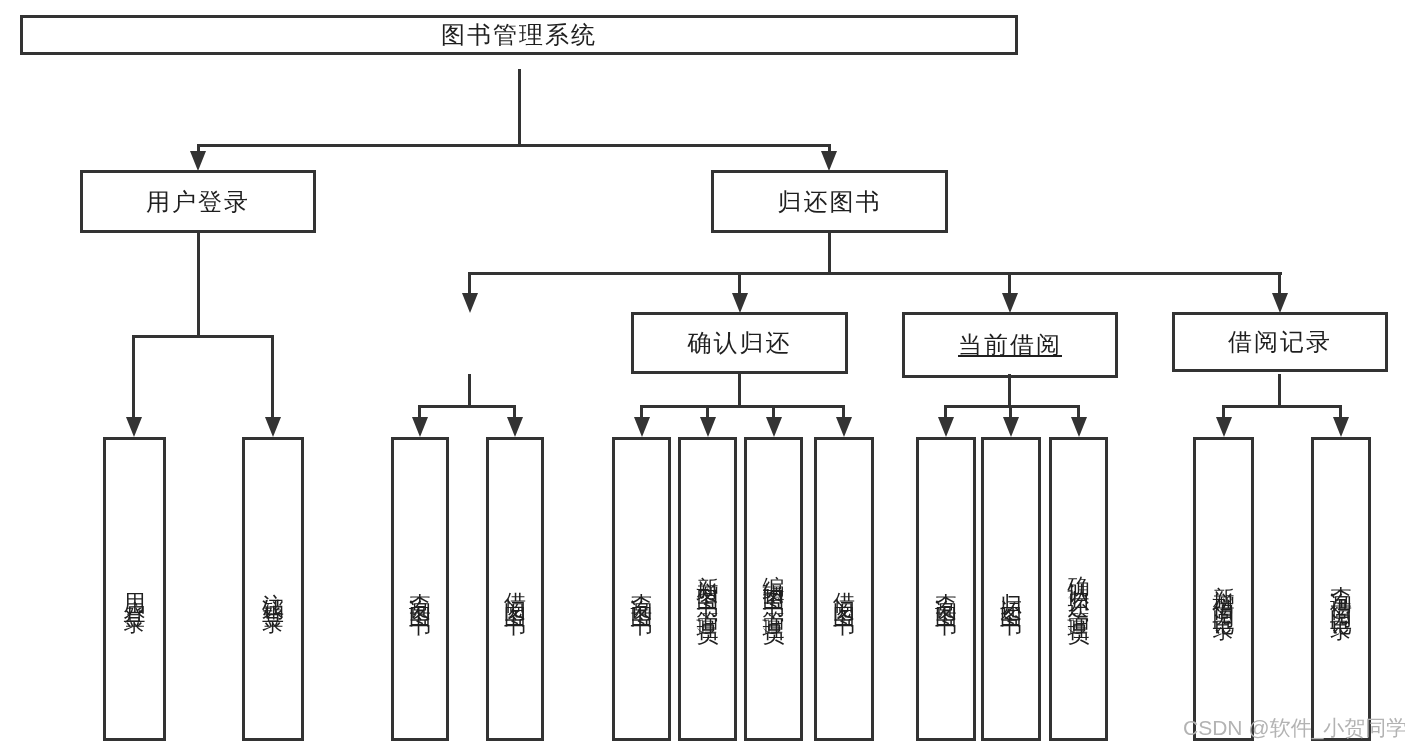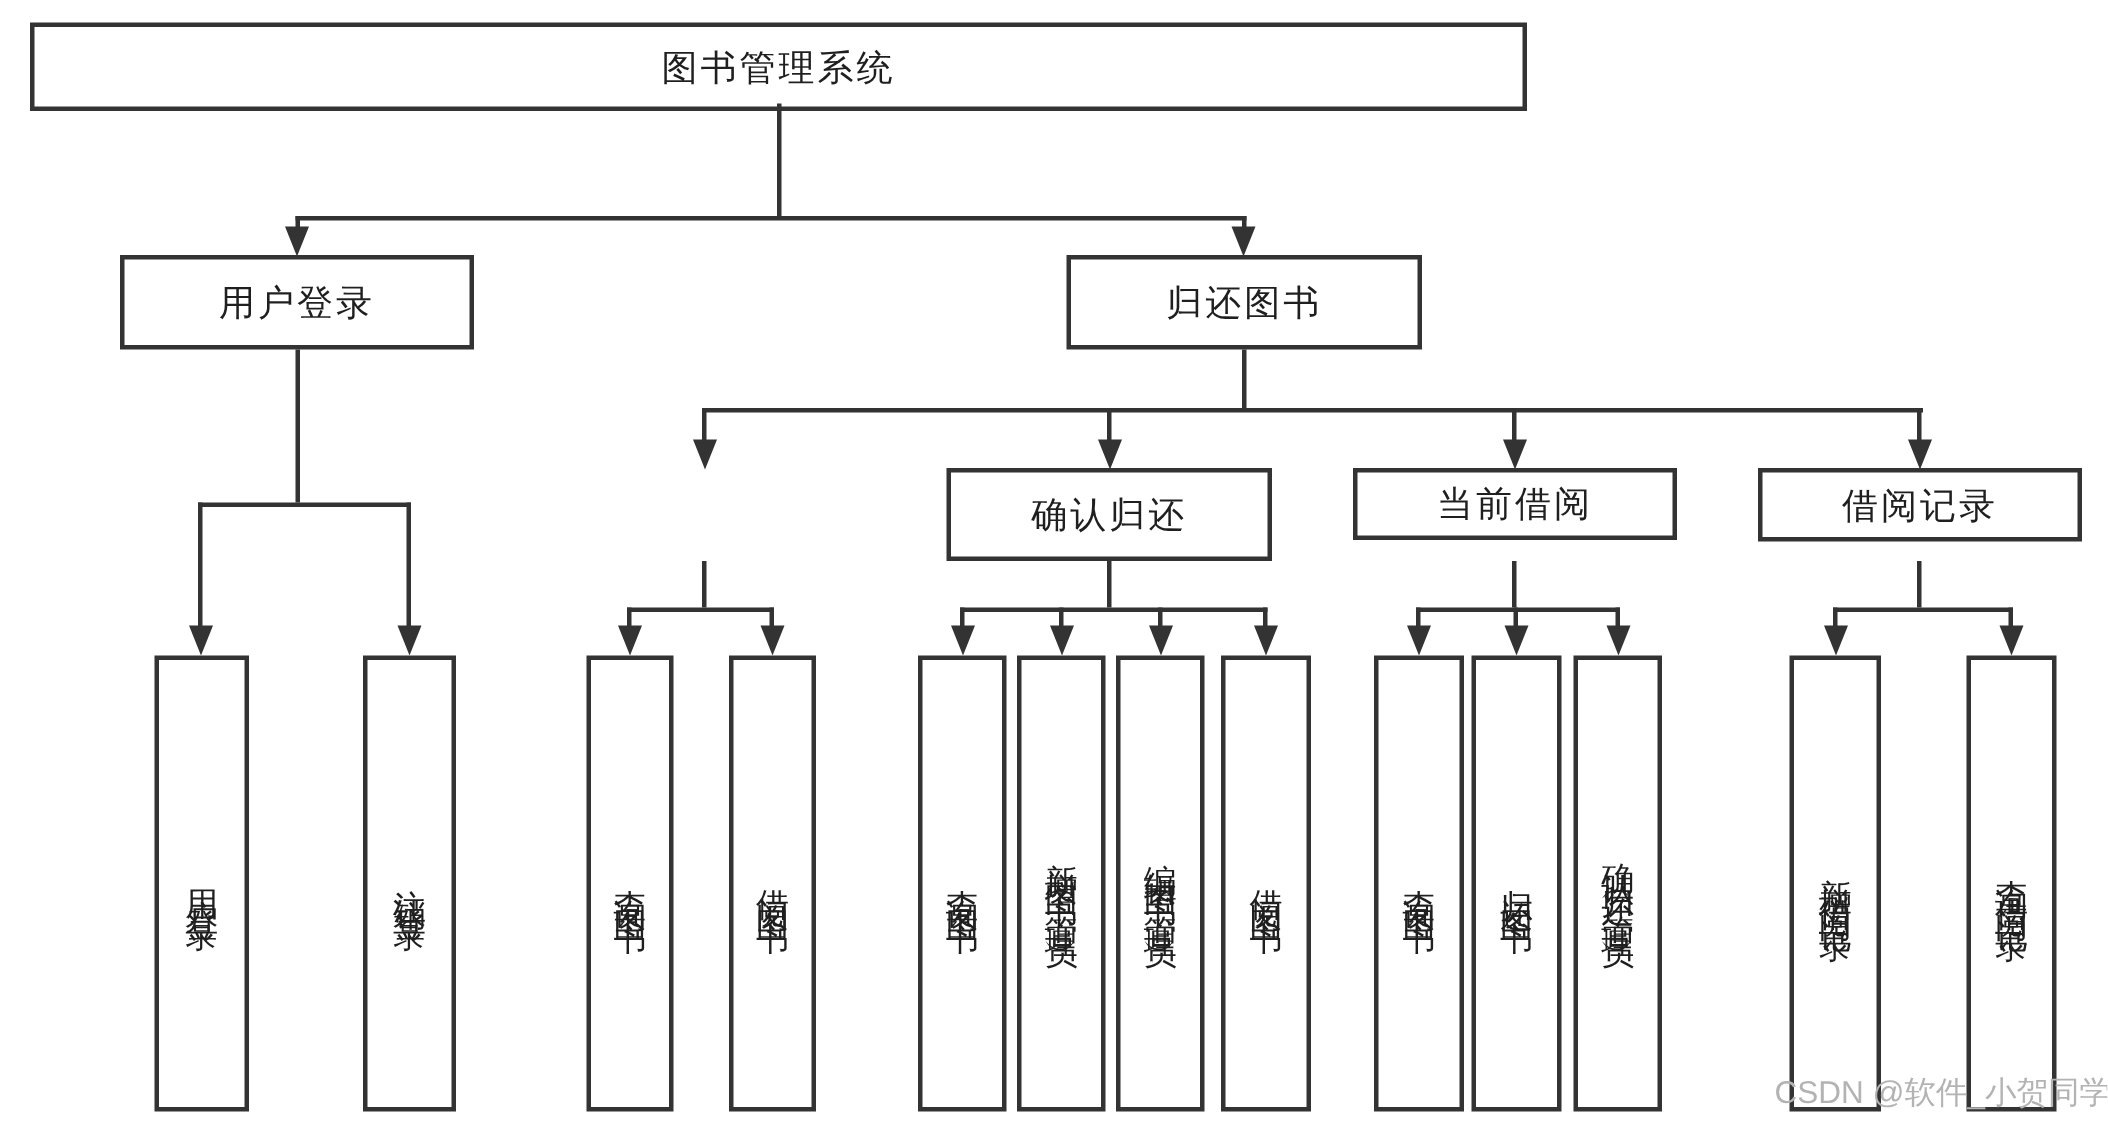--- a/index.html
+++ b/index.html
@@ -46,21 +46,21 @@
     color:var(--wm);
     white-space:nowrap;
     z-index:10;
   }
 </style>
 </head>
 <body>
 
 <div class="stage">
 
-  <div class="box" style="left:20px;top:15px;width:998px;height:59px;">
+  <div class="box" style="left:20px;top:15px;width:998px;height:40px;">
     <span class="hlabel">图书管理系统</span>
   </div>
 
   <div class="vline" style="left:518px;top:69px;height:75px;"></div>
   <div class="hline" style="left:197px;top:144px;width:634px;"></div>
   <div class="vline" style="left:197px;top:144px;height:10px;"></div>
   <div class="arrow" style="left:190px;top:151px;"></div>
   <div class="vline" style="left:828px;top:144px;height:10px;"></div>
   <div class="arrow" style="left:821px;top:151px;"></div>
 
@@ -85,24 +85,24 @@
   <div class="vline" style="left:738px;top:272px;height:23px;"></div>
   <div class="arrow" style="left:732px;top:293px;"></div>
   <div class="vline" style="left:1008px;top:272px;height:23px;"></div>
   <div class="arrow" style="left:1002px;top:293px;"></div>
   <div class="vline" style="left:1278px;top:272px;height:23px;"></div>
   <div class="arrow" style="left:1272px;top:293px;"></div>
 
   <div class="box" style="left:631px;top:312px;width:217px;height:62px;">
     <span class="hlabel">确认归还</span>
   </div>
-  <div class="box" style="left:902px;top:312px;width:216px;height:48px;">
+  <div class="box" style="left:902px;top:312px;width:216px;height:66px;text-decoration:underline;">
     <span class="hlabel">当前借阅</span>
   </div>
-  <div class="box" style="left:1172px;top:312px;width:216px;height:49px;">
+  <div class="box" style="left:1172px;top:312px;width:216px;height:60px;">
     <span class="hlabel">借阅记录</span>
   </div>
 
   <div class="vline" style="left:468px;top:374px;height:31px;"></div>
   <div class="hline" style="left:418px;top:405px;width:98px;"></div>
   <div class="vline" style="left:418px;top:405px;height:14px;"></div>
   <div class="arrow" style="left:412px;top:417px;"></div>
   <div class="vline" style="left:513px;top:405px;height:14px;"></div>
   <div class="arrow" style="left:507px;top:417px;"></div>
 

